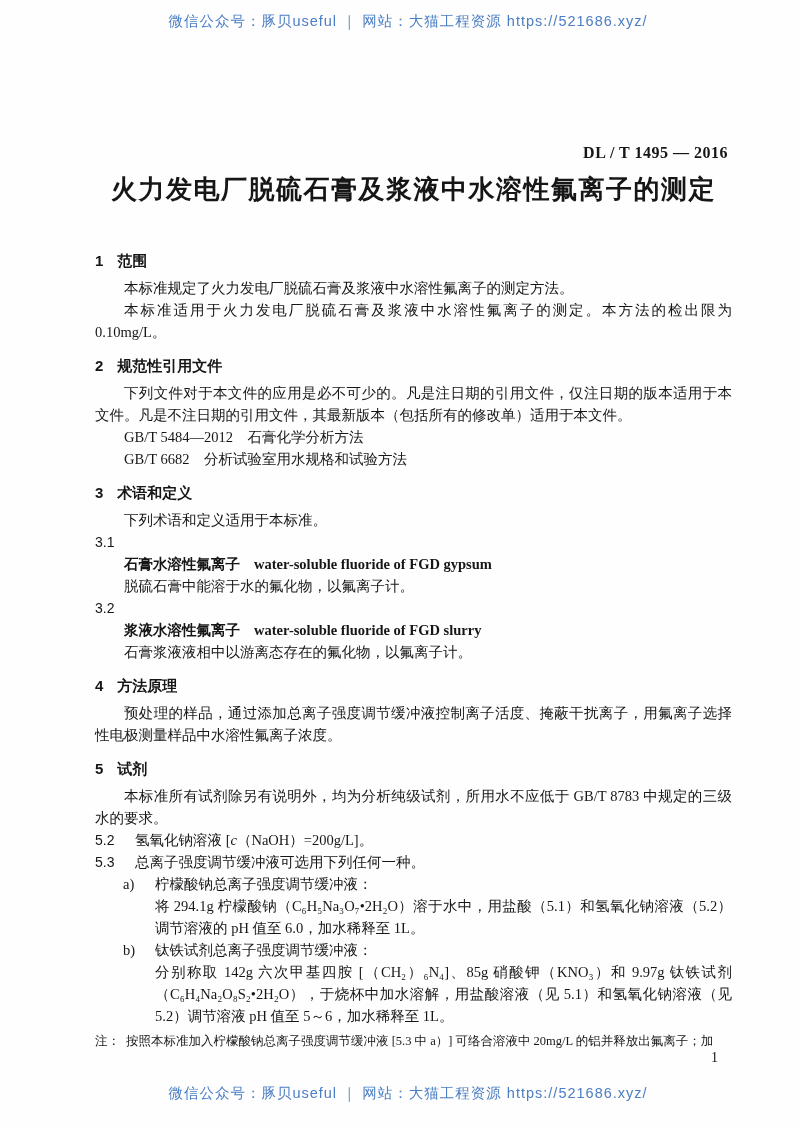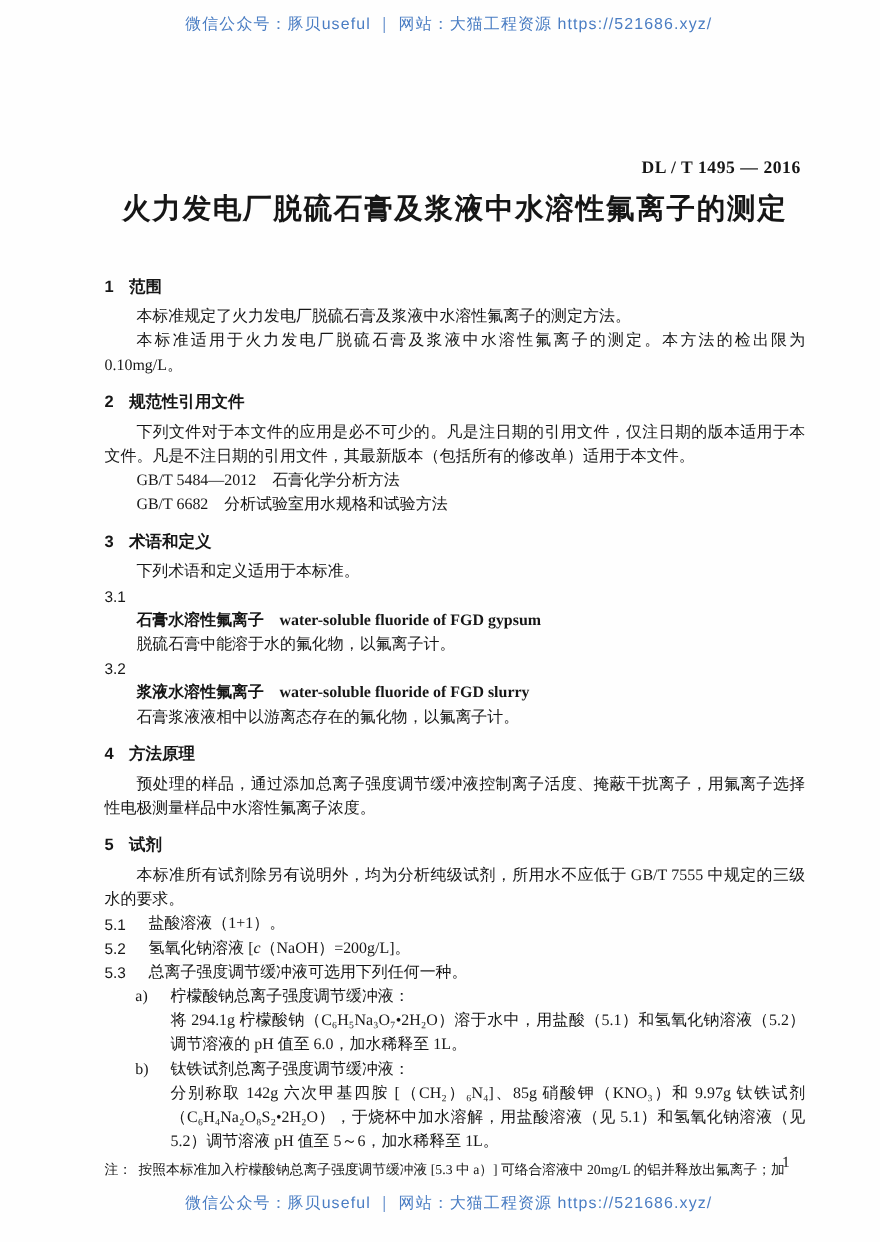--- a/index.html
+++ b/index.html
@@ -94,26 +94,22 @@
     <p class="term-def">石膏浆液液相中以游离态存在的氟化物，以氟离子计。</p>
 
     <div class="sec-heading">
       <span class="sec-num">4</span><span>方法原理</span>
     </div>
     <p class="indent just">预处理的样品，通过添加总离子强度调节缓冲液控制离子活度、掩蔽干扰离子，用氟离子选择性电极测量样品中水溶性氟离子浓度。</p>
 
     <div class="sec-heading">
       <span class="sec-num">5</span><span>试剂</span>
     </div>
-    <p class="indent just">本标准所有试剂除另有说明外，均为分析纯级试剂，所用水不应低于 GB/T 7555 中规定的三级水的要求。</p>
+    <p class="indent just">本标准所有试剂除另有说明外，均为分析纯级试剂，所用水不应低于 GB/T 8783 中规定的三级水的要求。</p>
 
-    <div class="item">
-      <span class="item-num">5.1</span>
-      <span class="item-body">盐酸溶液（1+1）。</span>
-    </div>
 
     <div class="item">
       <span class="item-num">5.2</span>
       <span class="item-body"><span>氢氧化钠溶液 [</span><span class="ital">c</span><span>（NaOH）=200g/L]。</span></span>
     </div>
 
     <div class="item">
       <span class="item-num">5.3</span>
       <span class="item-body">总离子强度调节缓冲液可选用下列任何一种。</span>
     </div>

